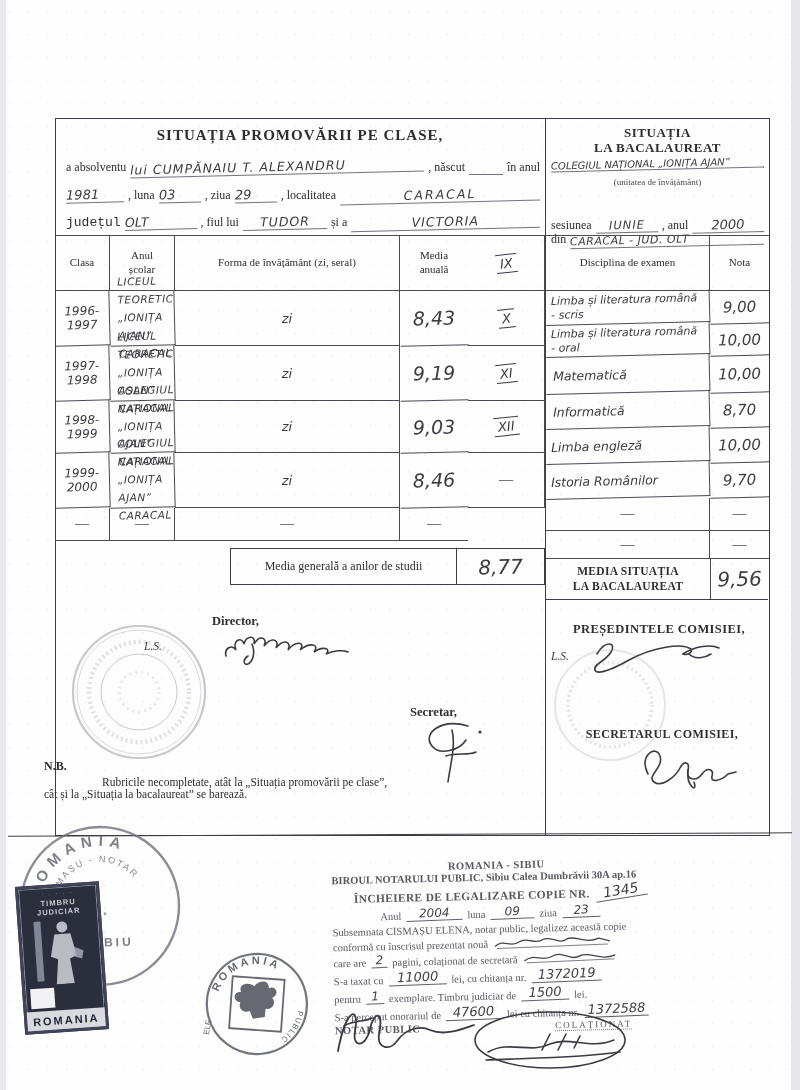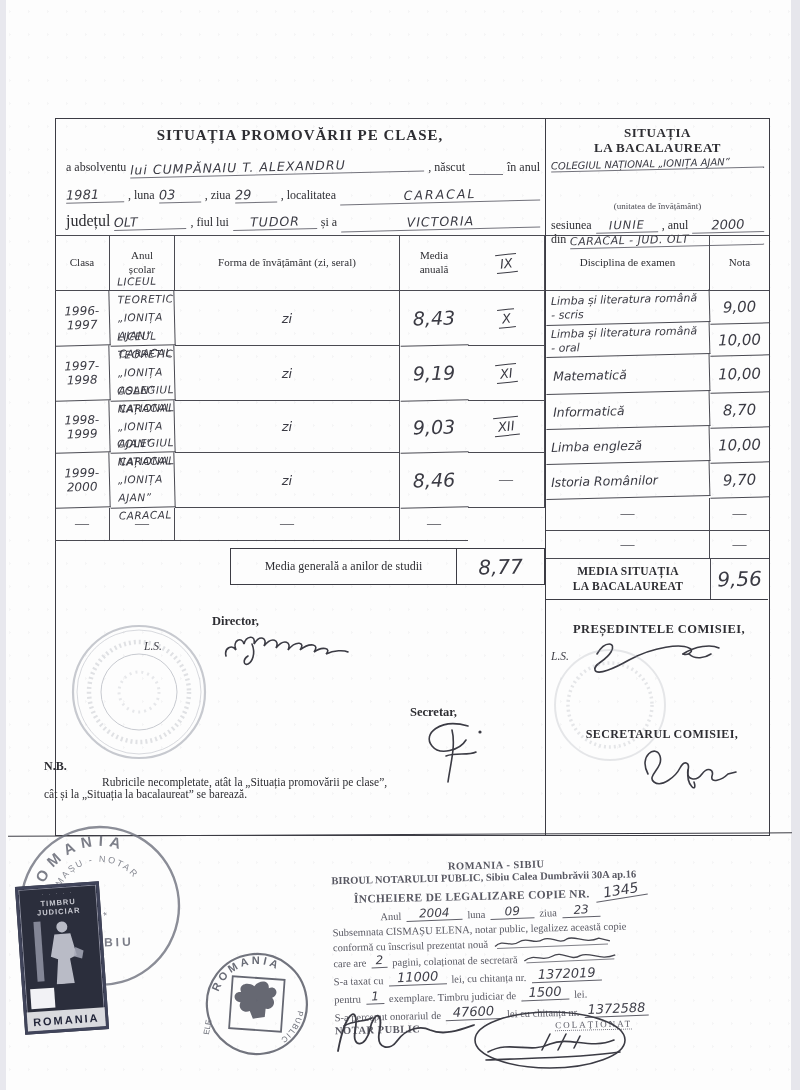--- a/index.html
+++ b/index.html
@@ -55,33 +55,33 @@
     <span class="hand u tilt" style="font-size:13px;width:58px;">1981</span>
     <span class="print" style="font-size:12px;">, luna</span>
     <span class="hand u tilt" style="font-size:13px;width:42px;">03</span>
     <span class="print" style="font-size:12px;">, ziua</span>
     <span class="hand u tilt" style="font-size:13px;width:42px;">29</span>
     <span class="print" style="font-size:12px;margin-top:48px;">, localitatea</span>
     <span class="hand u grow tilt" style="font-size:12.5px;letter-spacing:2px;text-align:center;">CARACAL</span>
   </div>
 
   <div class="abs line" style="left:66px;top:208px;width:474px;height:22px;">
-    <span class="print" style="font-size:16px;">județul</span>
+    <span class="print" style="font-size:13px;font-family:Liberation Mono, monospace;">județul</span>
     <span class="hand u tilt" style="font-size:12.5px;width:72px;">OLT</span>
     <span class="print" style="font-size:12px;">, fiul lui</span>
     <span class="hand u tilt" style="font-size:12.5px;width:84px;text-align:center;letter-spacing:1px;">TUDOR</span>
     <span class="print" style="font-size:12px;">și a</span>
     <span class="hand u grow tilt" style="font-size:12.5px;text-align:center;letter-spacing:1px;">VICTORIA</span>
   </div>
 
   <div class="abs print" style="left:547px;top:125px;width:221px;text-align:center;font-weight:bold;font-size:13px;letter-spacing:.5px;">SITUAȚIA</div>
   <div class="abs print" style="left:547px;top:140px;width:221px;text-align:center;font-weight:bold;font-size:13px;letter-spacing:.5px;">LA BACALAUREAT</div>
 
   <div class="abs hand u tilt" style="left:551px;top:158px;width:213px;font-size:10px;">COLEGIUL NAȚIONAL „IONIȚA AJAN”</div>
-  <div class="abs print" style="left:547px;top:177px;width:221px;text-align:center;font-size:9px;color:#4a4a52;margin-top:24px;">(unitatea de învățământ)</div>
+  <div class="abs print" style="left:547px;top:177px;width:221px;text-align:center;font-size:9px;color:#4a4a52;">(unitatea de învățământ)</div>
 
   <div class="abs line" style="left:551px;top:191px;width:213px;height:20px;margin-top:36px;">
     <span class="print" style="font-size:12px;">din</span>
     <span class="hand u grow tilt" style="font-size:11px;letter-spacing:.5px;">CARACAL - JUD. OLT</span>
   </div>
 
   <div class="abs line" style="left:551px;top:213px;width:213px;height:20px;">
     <span class="print" style="font-size:12px;">sesiunea</span>
     <span class="hand u tilt" style="font-size:11.5px;width:62px;text-align:center;letter-spacing:1px;">IUNIE</span>
     <span class="print" style="font-size:12px;">, anul</span>

